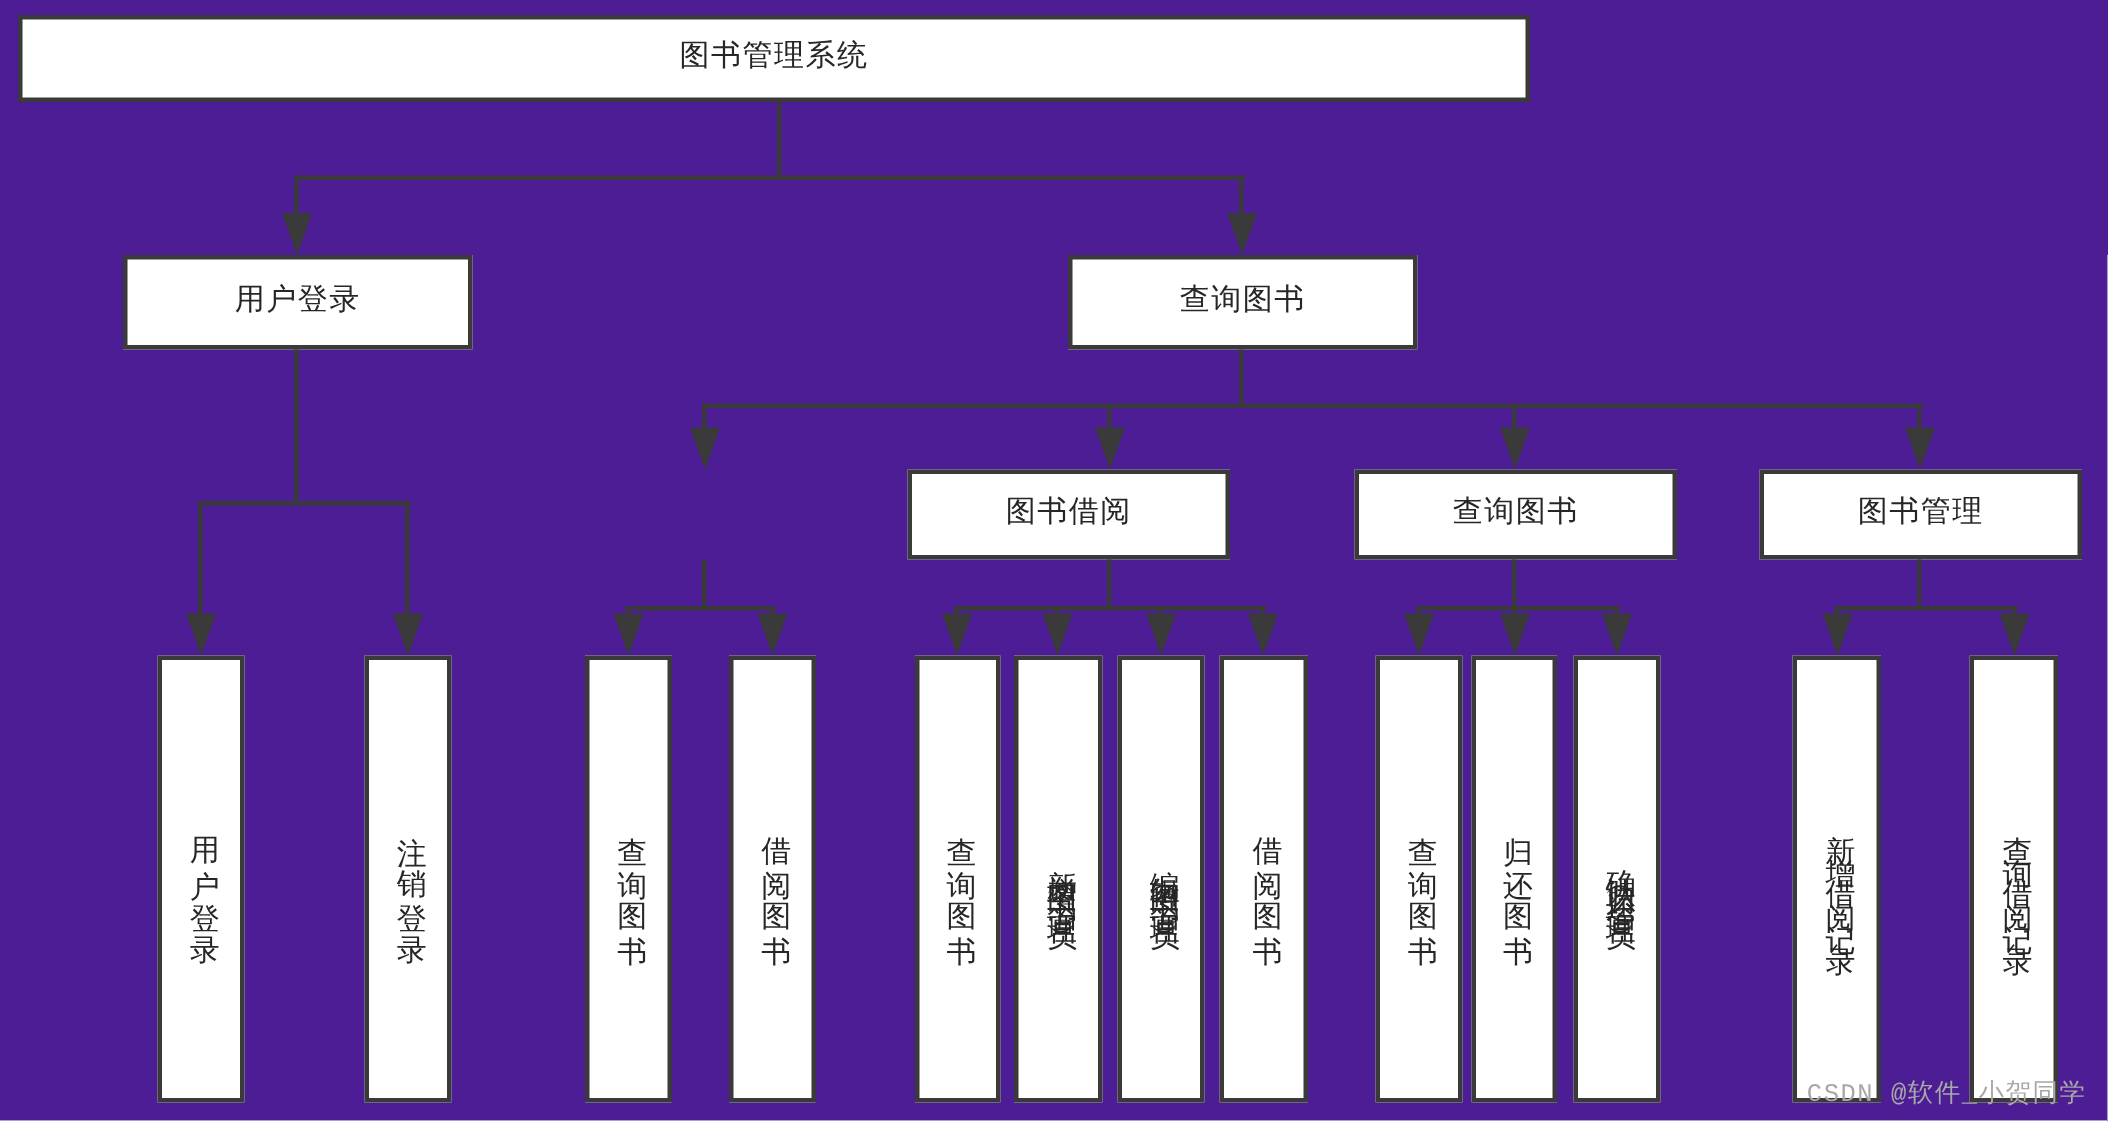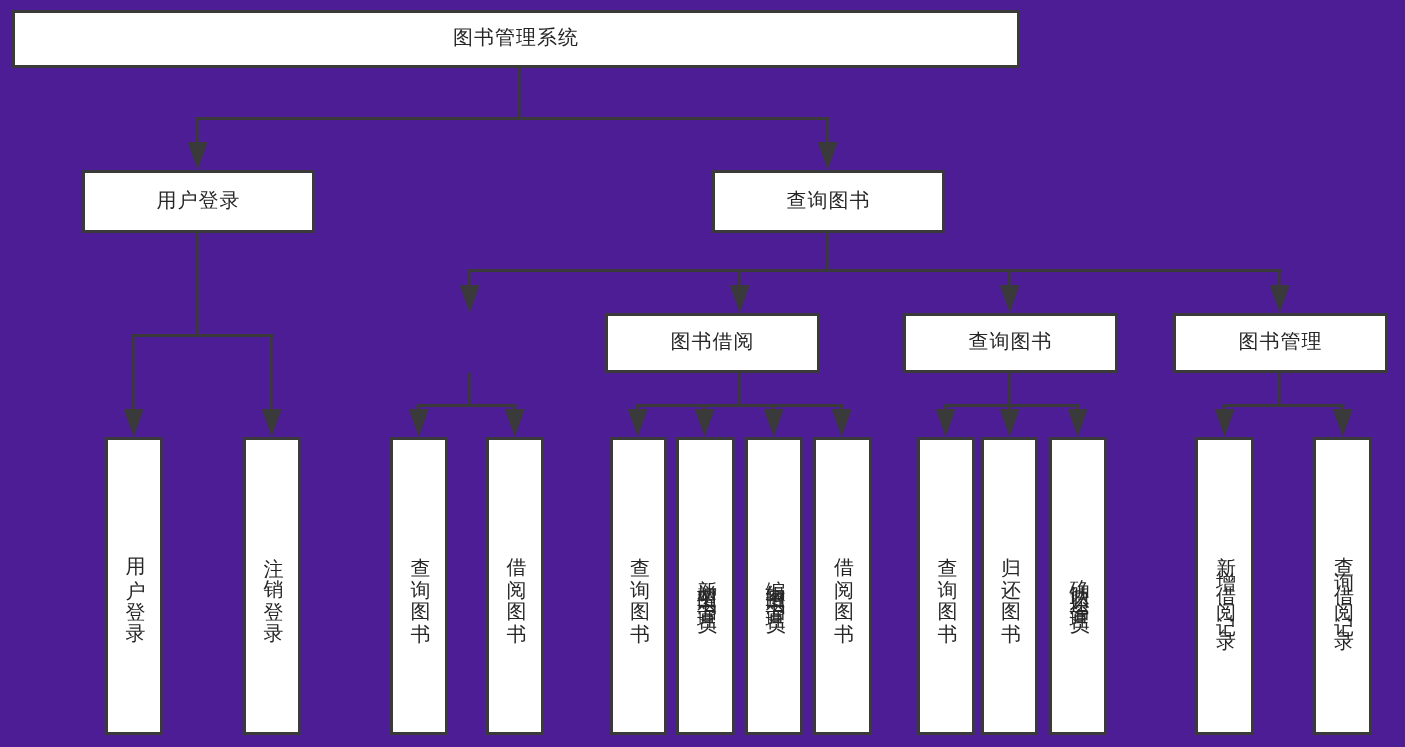--- a/index.html
+++ b/index.html
@@ -115,14 +115,15 @@
   <div class="box vbox ls9" style="left:745px;top:437px;width:58px;height:298px">编辑图书（管理员）</div>
   <div class="box vbox ls4" style="left:813px;top:437px;width:59px;height:298px">借阅图书</div>
 
   <div class="box vbox ls4" style="left:917px;top:437px;width:58px;height:298px">查询图书</div>
   <div class="box vbox ls4" style="left:981px;top:437px;width:57px;height:298px">归还图书</div>
   <div class="box vbox ls9" style="left:1049px;top:437px;width:58px;height:298px">确认归还（管理员）</div>
 
   <div class="box vbox ls6" style="left:1195px;top:437px;width:59px;height:298px">新增借阅记录</div>
   <div class="box vbox ls6" style="left:1313px;top:437px;width:59px;height:298px">查询借阅记录</div>
 
+  <div class="watermark">CSDN @软件_小贺同学</div>
 
 </div>
 
 </body></html>

